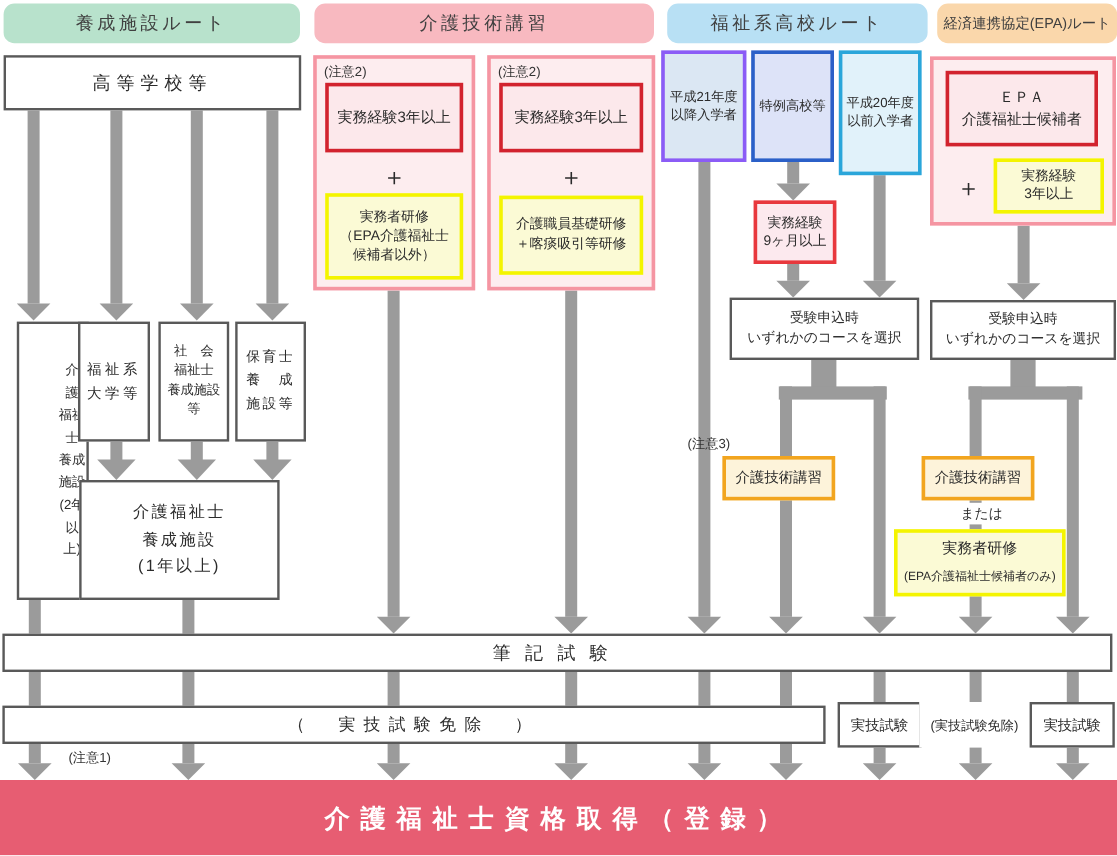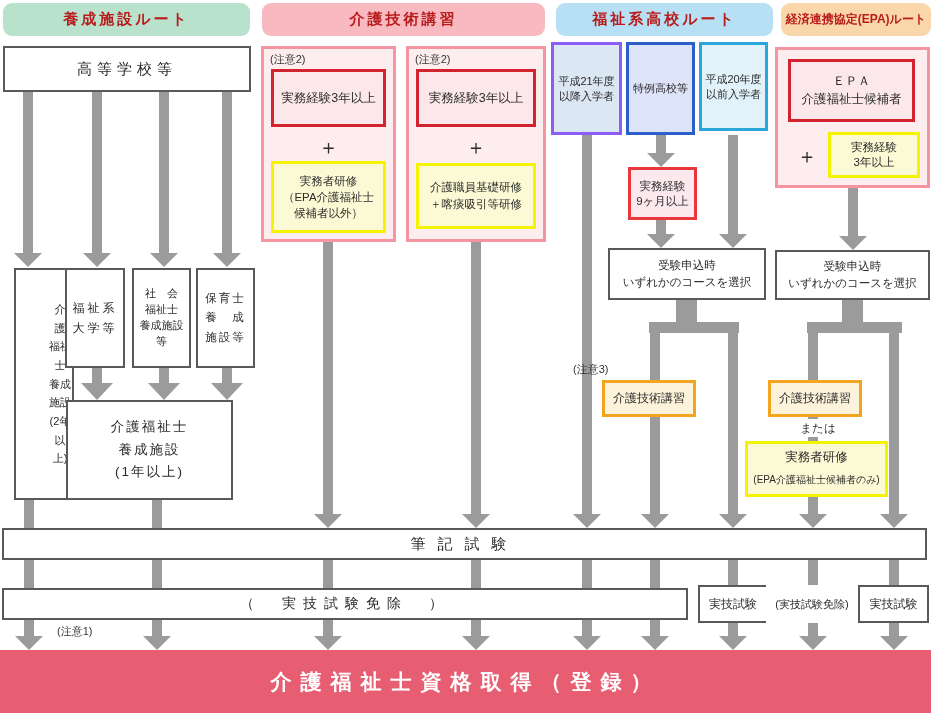--- a/index.html
+++ b/index.html
@@ -6,21 +6,21 @@
   #canvas{position:relative;width:931px;height:713px;background:#fff;overflow:hidden;
           font-family:"Liberation Sans","DejaVu Sans",sans-serif;color:#2b2b2b;}
   .abs{position:absolute;box-sizing:border-box;}
   .flex{display:flex;align-items:center;justify-content:center;text-align:center;}
   .ml{white-space:pre-line;}
   .wbox{background:#fff;border:2px solid #595959;}
   .vl{position:absolute;background:#9b9b9b;}
   .ah{position:absolute;width:0;height:0;border-left:14px solid transparent;
       border-right:14px solid transparent;border-top:14px solid #9b9b9b;}
   .ahb{border-left-width:16px;border-right-width:16px;border-top-width:17px;}
-  .hdr{border-radius:9px;font-weight:bold;color:#b91c1c;}
+  .hdr{border-radius:9px;font-weight:normal;color:#404040;}
   .pinkbox{background:#fdedef;border:3px solid #f595a2;}
   .redbox{background:#fce8eb;border:3px solid #d2232e;}
   .yellowbox{background:#fbfad5;border:3px solid #f4f400;}
   .orangebox{background:#fdf3da;border:3px solid #f2a51f;}
   .note{font-size:11px;color:#333;}
 </style>
 </head>
 <body>
 
 <div id="canvas">
@@ -101,21 +101,21 @@
     <div class="abs note" style="left:6px;top:3px;">(注意2)</div>
     <div class="abs redbox flex" style="left:7px;top:20px;width:120px;height:58px;font-size:12.5px;">実務経験3年以上</div>
     <div class="abs flex" style="left:0;top:84px;width:134px;height:28px;font-size:20px;">＋</div>
     <div class="abs yellowbox flex ml" style="left:7px;top:114px;width:120px;height:66px;font-size:11.5px;line-height:1.5;text-align:center;">介護職員基礎研修
 ＋喀痰吸引等研修</div>
   </div>
 
   <div class="abs flex ml" style="left:551px;top:42px;width:71px;height:93px;background:#dbe7f3;border:3px solid #8b5cf6;font-size:11px;line-height:1.35;">平成21年度
 以降入学者</div>
   <div class="abs flex" style="left:626px;top:42px;width:69px;height:93px;background:#dde3f8;border:3px solid #2b60c8;font-size:11px;">特例高校等</div>
-  <div class="abs flex ml" style="left:699px;top:42px;width:69px;height:89px;background:#e1f2fa;border:3px solid #2aa6da;font-size:11px;line-height:1.35;">平成20年度
+  <div class="abs flex ml" style="left:699px;top:42px;width:69px;height:104px;background:#e1f2fa;border:3px solid #2aa6da;font-size:11px;line-height:1.35;">平成20年度
 以前入学者</div>
   <div class="abs flex ml" style="left:628px;top:167px;width:69px;height:53px;background:#fce9ee;border:3px solid #e8383d;font-size:11.5px;line-height:1.3;">実務経験
 9ヶ月以上</div>
   <div class="abs wbox flex ml" style="left:608px;top:248px;width:158px;height:52px;font-size:11.5px;line-height:1.5;">受験申込時
 いずれかのコースを選択</div>
   <div class="abs note" style="left:573px;top:362px;">(注意3)</div>
   <div class="abs orangebox flex" style="left:602px;top:380px;width:94px;height:37px;font-size:12px;">介護技術講習</div>
 
   <div class="abs pinkbox" style="left:775px;top:47px;width:155px;height:141px;">
     <div class="abs redbox flex ml" style="left:10px;top:9px;width:127px;height:63px;font-size:12.5px;line-height:1.4;">ＥＰＡ

